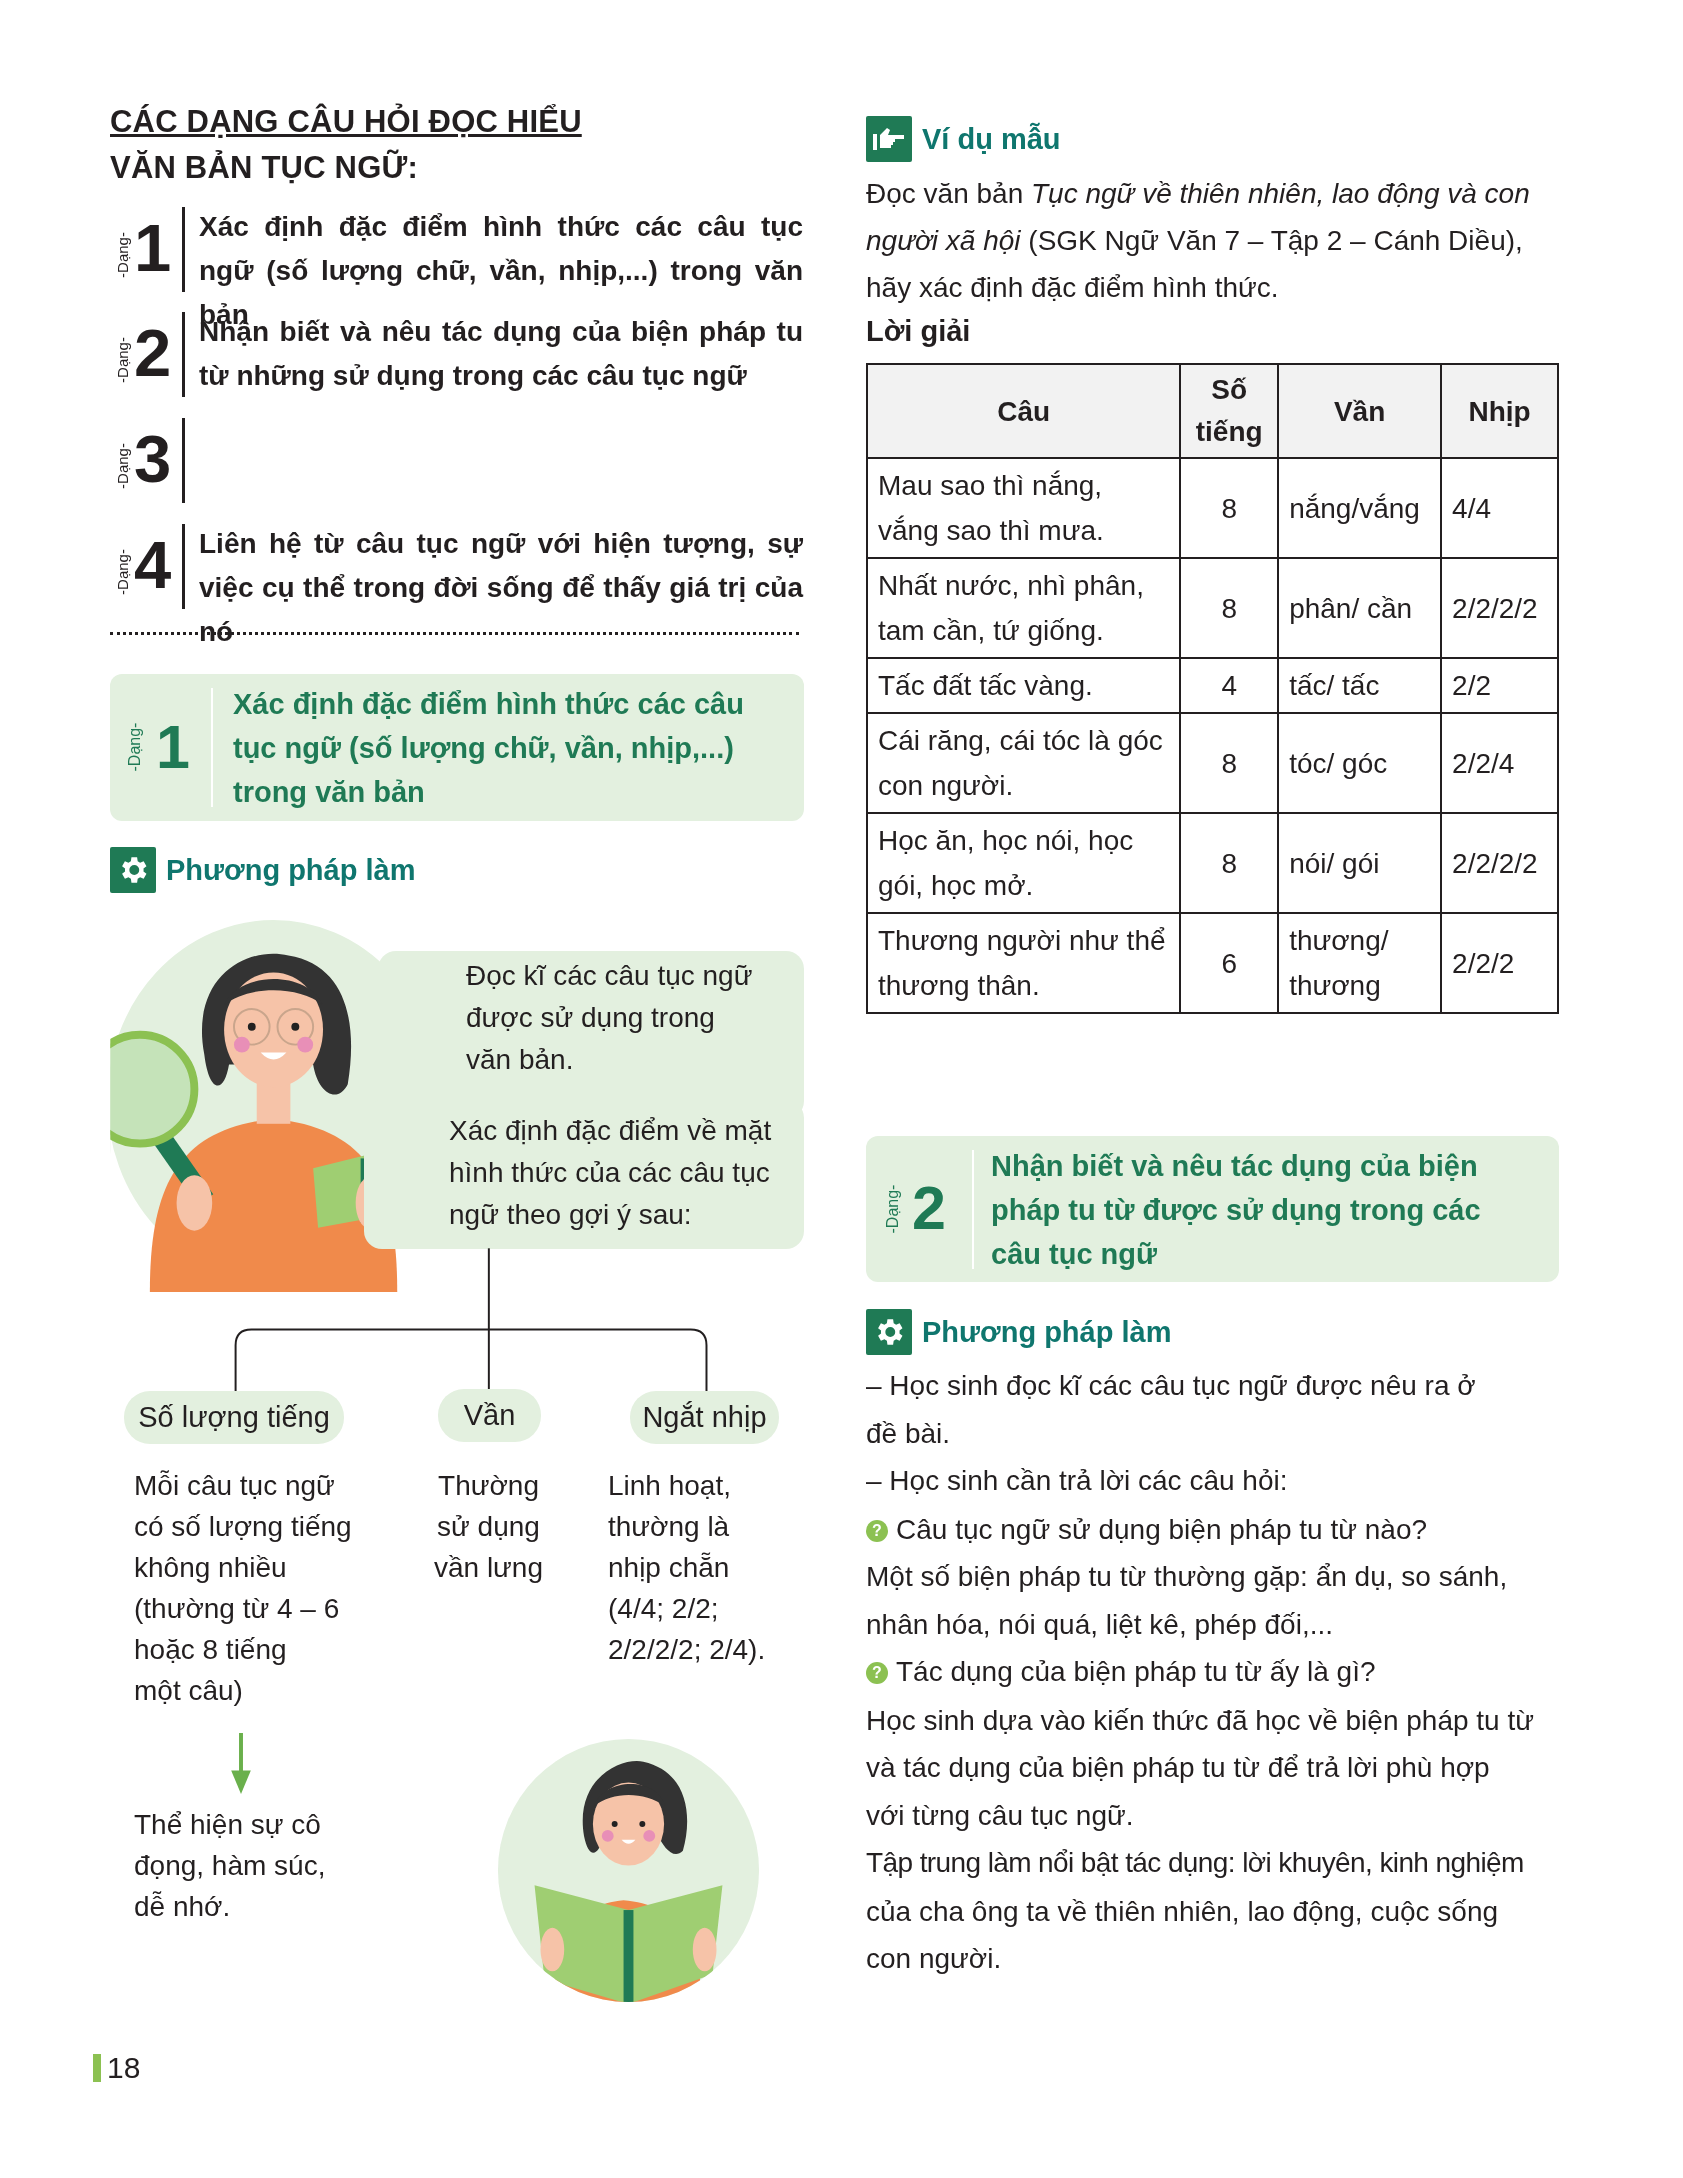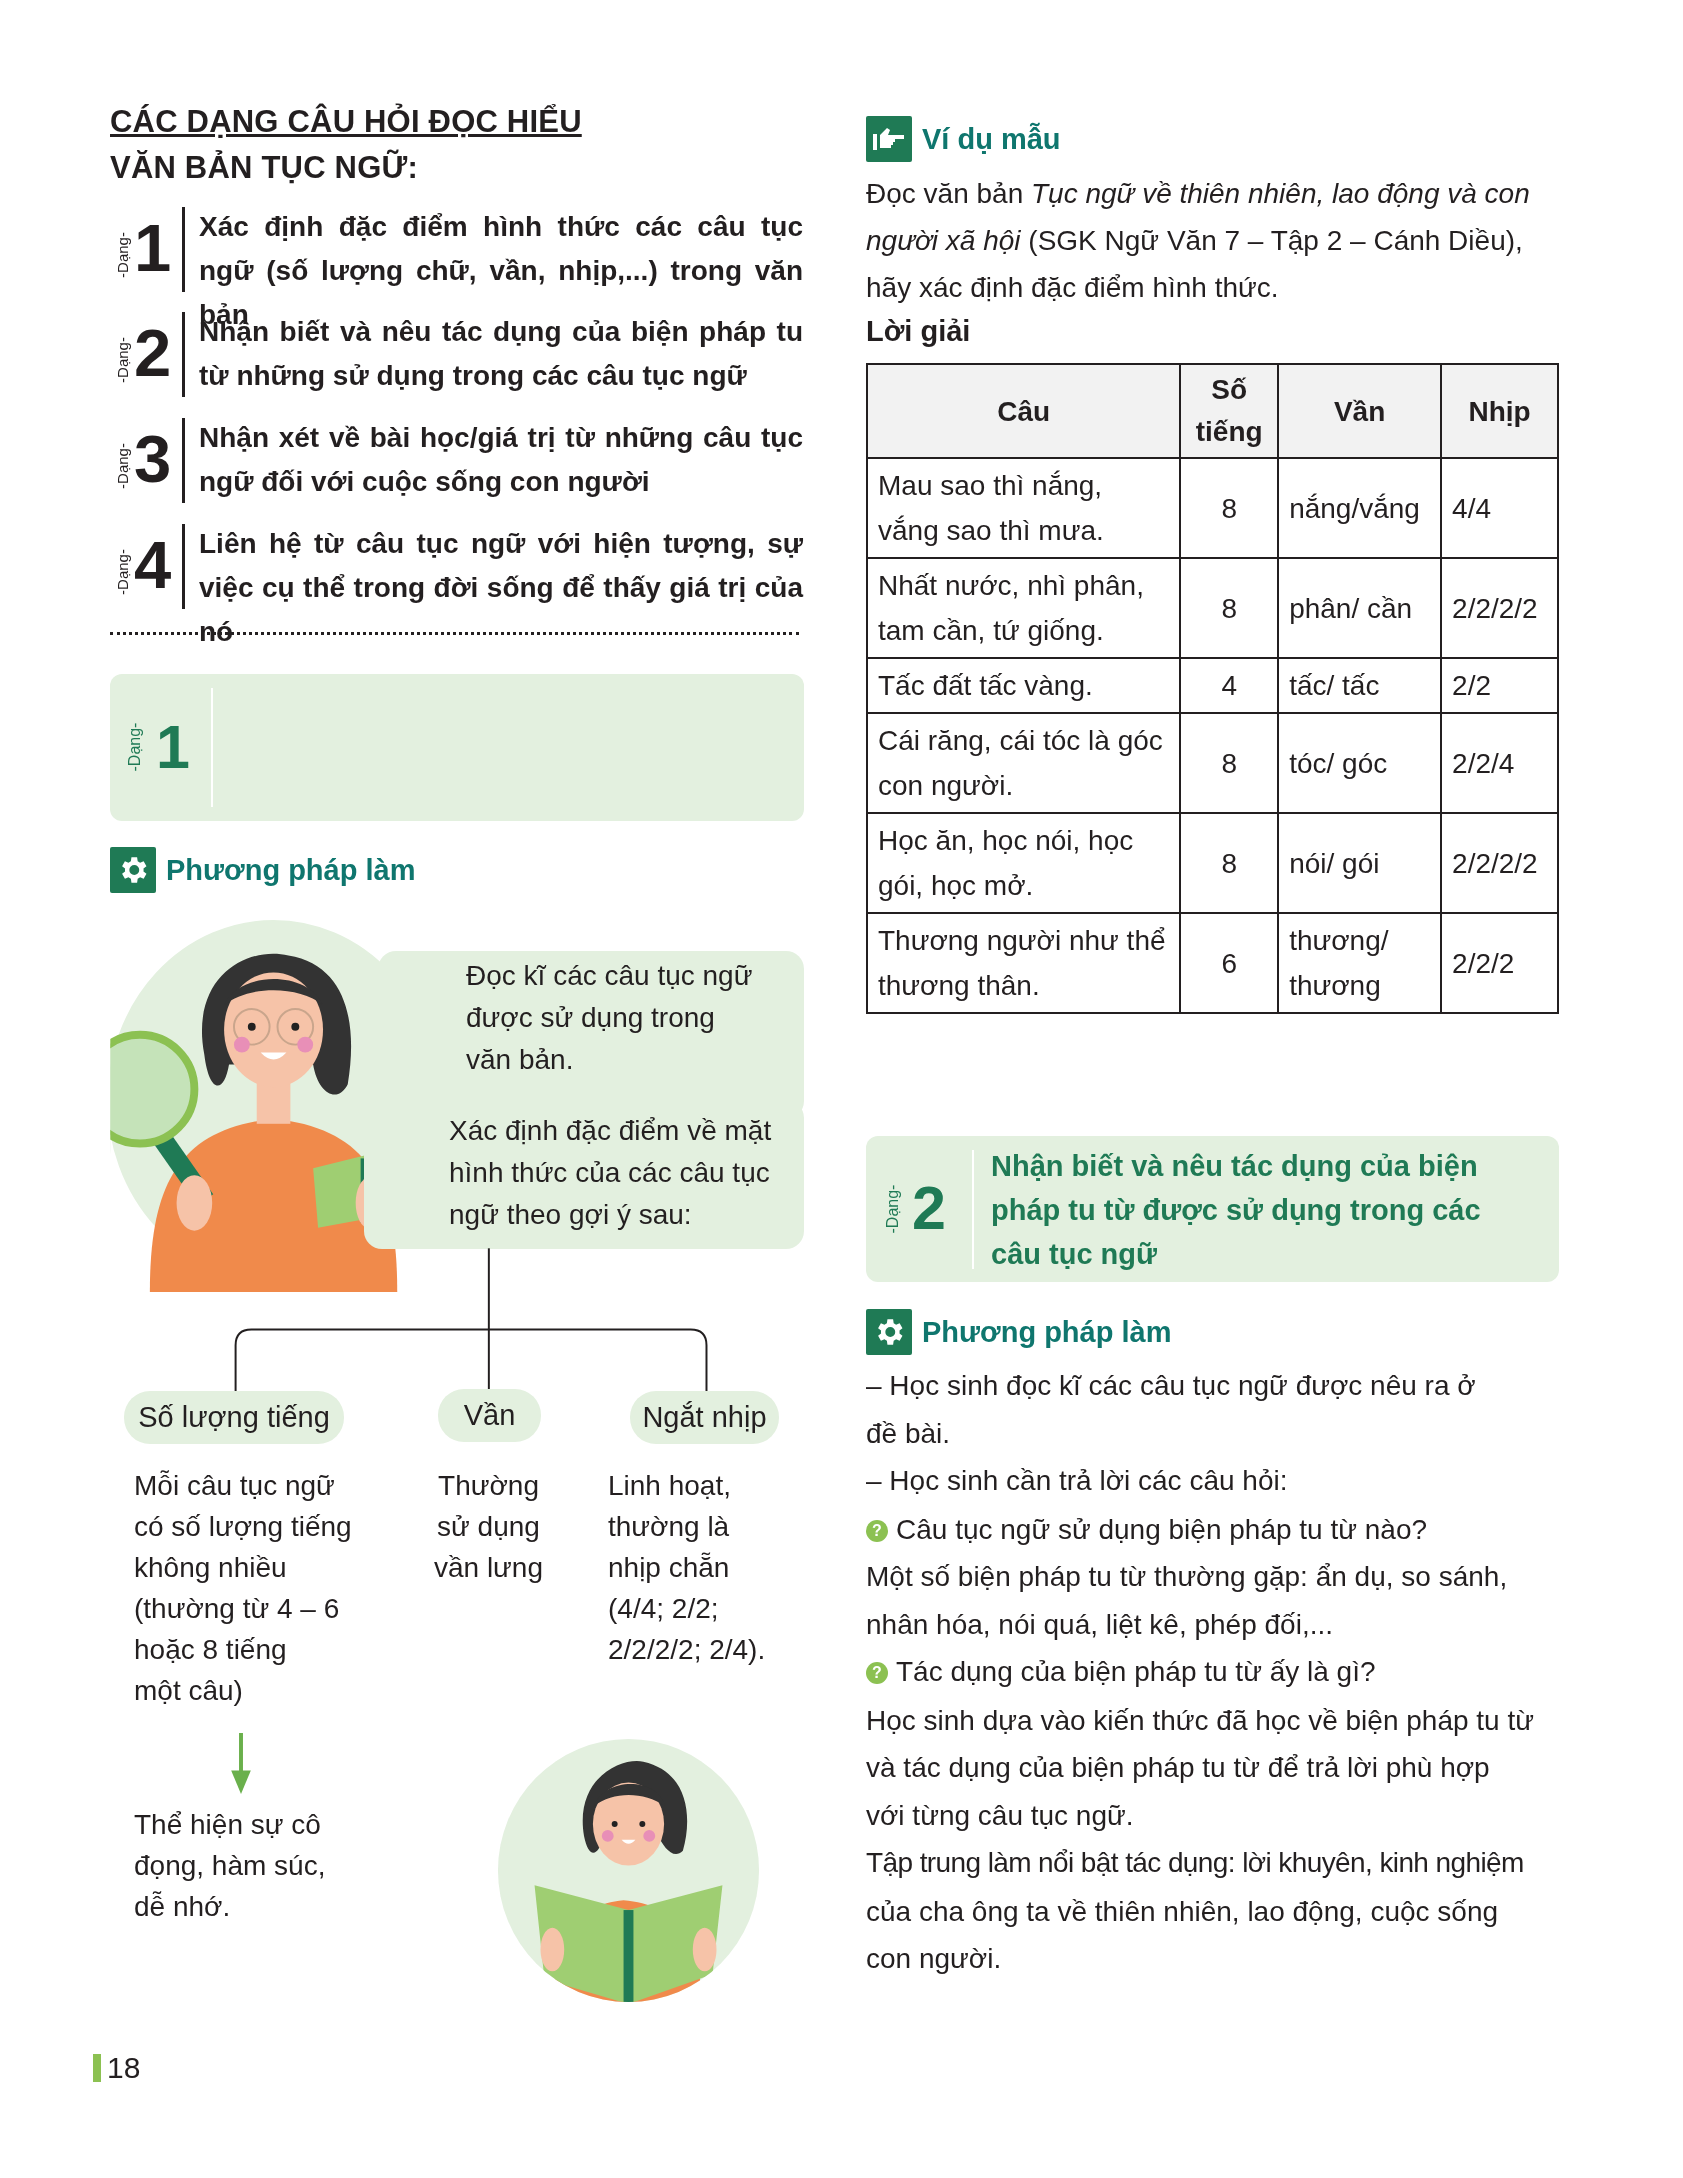--- a/index.html
+++ b/index.html
@@ -72,39 +72,43 @@
   <div class="dang-num">2</div>
   <div class="dang-bar"></div>
   <div class="dang-text">Nhận biết và nêu tác dụng của biện pháp tu từ những sử dụng trong các câu tục ngữ</div>
 </div>
 <div class="dang-row" style="top:416px;">
   <div class="dang-label">
       <span>-Dạng-</span>
     </div>
   <div class="dang-num">3</div>
   <div class="dang-bar"></div>
-  <div class="dang-text">Nhận xét về bài học/giá trị từ những câu tục ngữ đối với cuộc sống con người</div>
 </div>
 <div class="dang-row" style="top:522px;">
   <div class="dang-label">
       <span>-Dạng-</span>
     </div>
   <div class="dang-num">4</div>
   <div class="dang-bar"></div>
   <div class="dang-text">Liên hệ từ câu tục ngữ với hiện tượng, sự việc cụ thể trong đời sống để thấy giá trị của nó</div>
 </div>
 
 <div class="dotted"></div>
 
 <div class="green-box" style="left:110px; top:674px; width:694px; height:147px;">
   <div class="gb-label" style="left:14px; top:38px;">
       <span>-Dạng-</span>
     </div>
   <div class="gb-num" style="left:46px; top:39px;">1</div>
   <div class="gb-divider" style="left:101px; top:14px; height:119px;"></div>
+  <div class="gb-text" style="left:123px; top:8px;">
+    <div>Xác định đặc điểm hình thức các câu</div>
+    <div>tục ngữ (số lượng chữ, vần, nhịp,...)</div>
+    <div>trong văn bản</div>
+  </div>
 </div>
 
 <div class="sec-head" style="left:110px; top:846px;">
   <div class="sec-icon">
     <svg width="34" height="34" viewBox="0 0 24 24">
         <path fill="#ffffff" d="M19.4 13a7.5 7.5 0 000-2l2.1-1.6-2-3.5-2.5 1a7.6 7.6 0 00-1.7-1L14.9 3h-4l-.4 2.9a7.6 7.6 0 00-1.7 1l-2.5-1-2 3.5L6.4 11a7.5 7.5 0 000 2l-2.1 1.6 2 3.5 2.5-1c.5.4 1.1.7 1.7 1l.4 2.9h4l.4-2.9c.6-.3 1.2-.6 1.7-1l2.5 1 2-3.5zM12.9 15.5a3.5 3.5 0 110-7 3.5 3.5 0 010 7z"></path>
       </svg>
   </div>
   <div class="sec-label">Phương pháp làm</div>
 </div>

